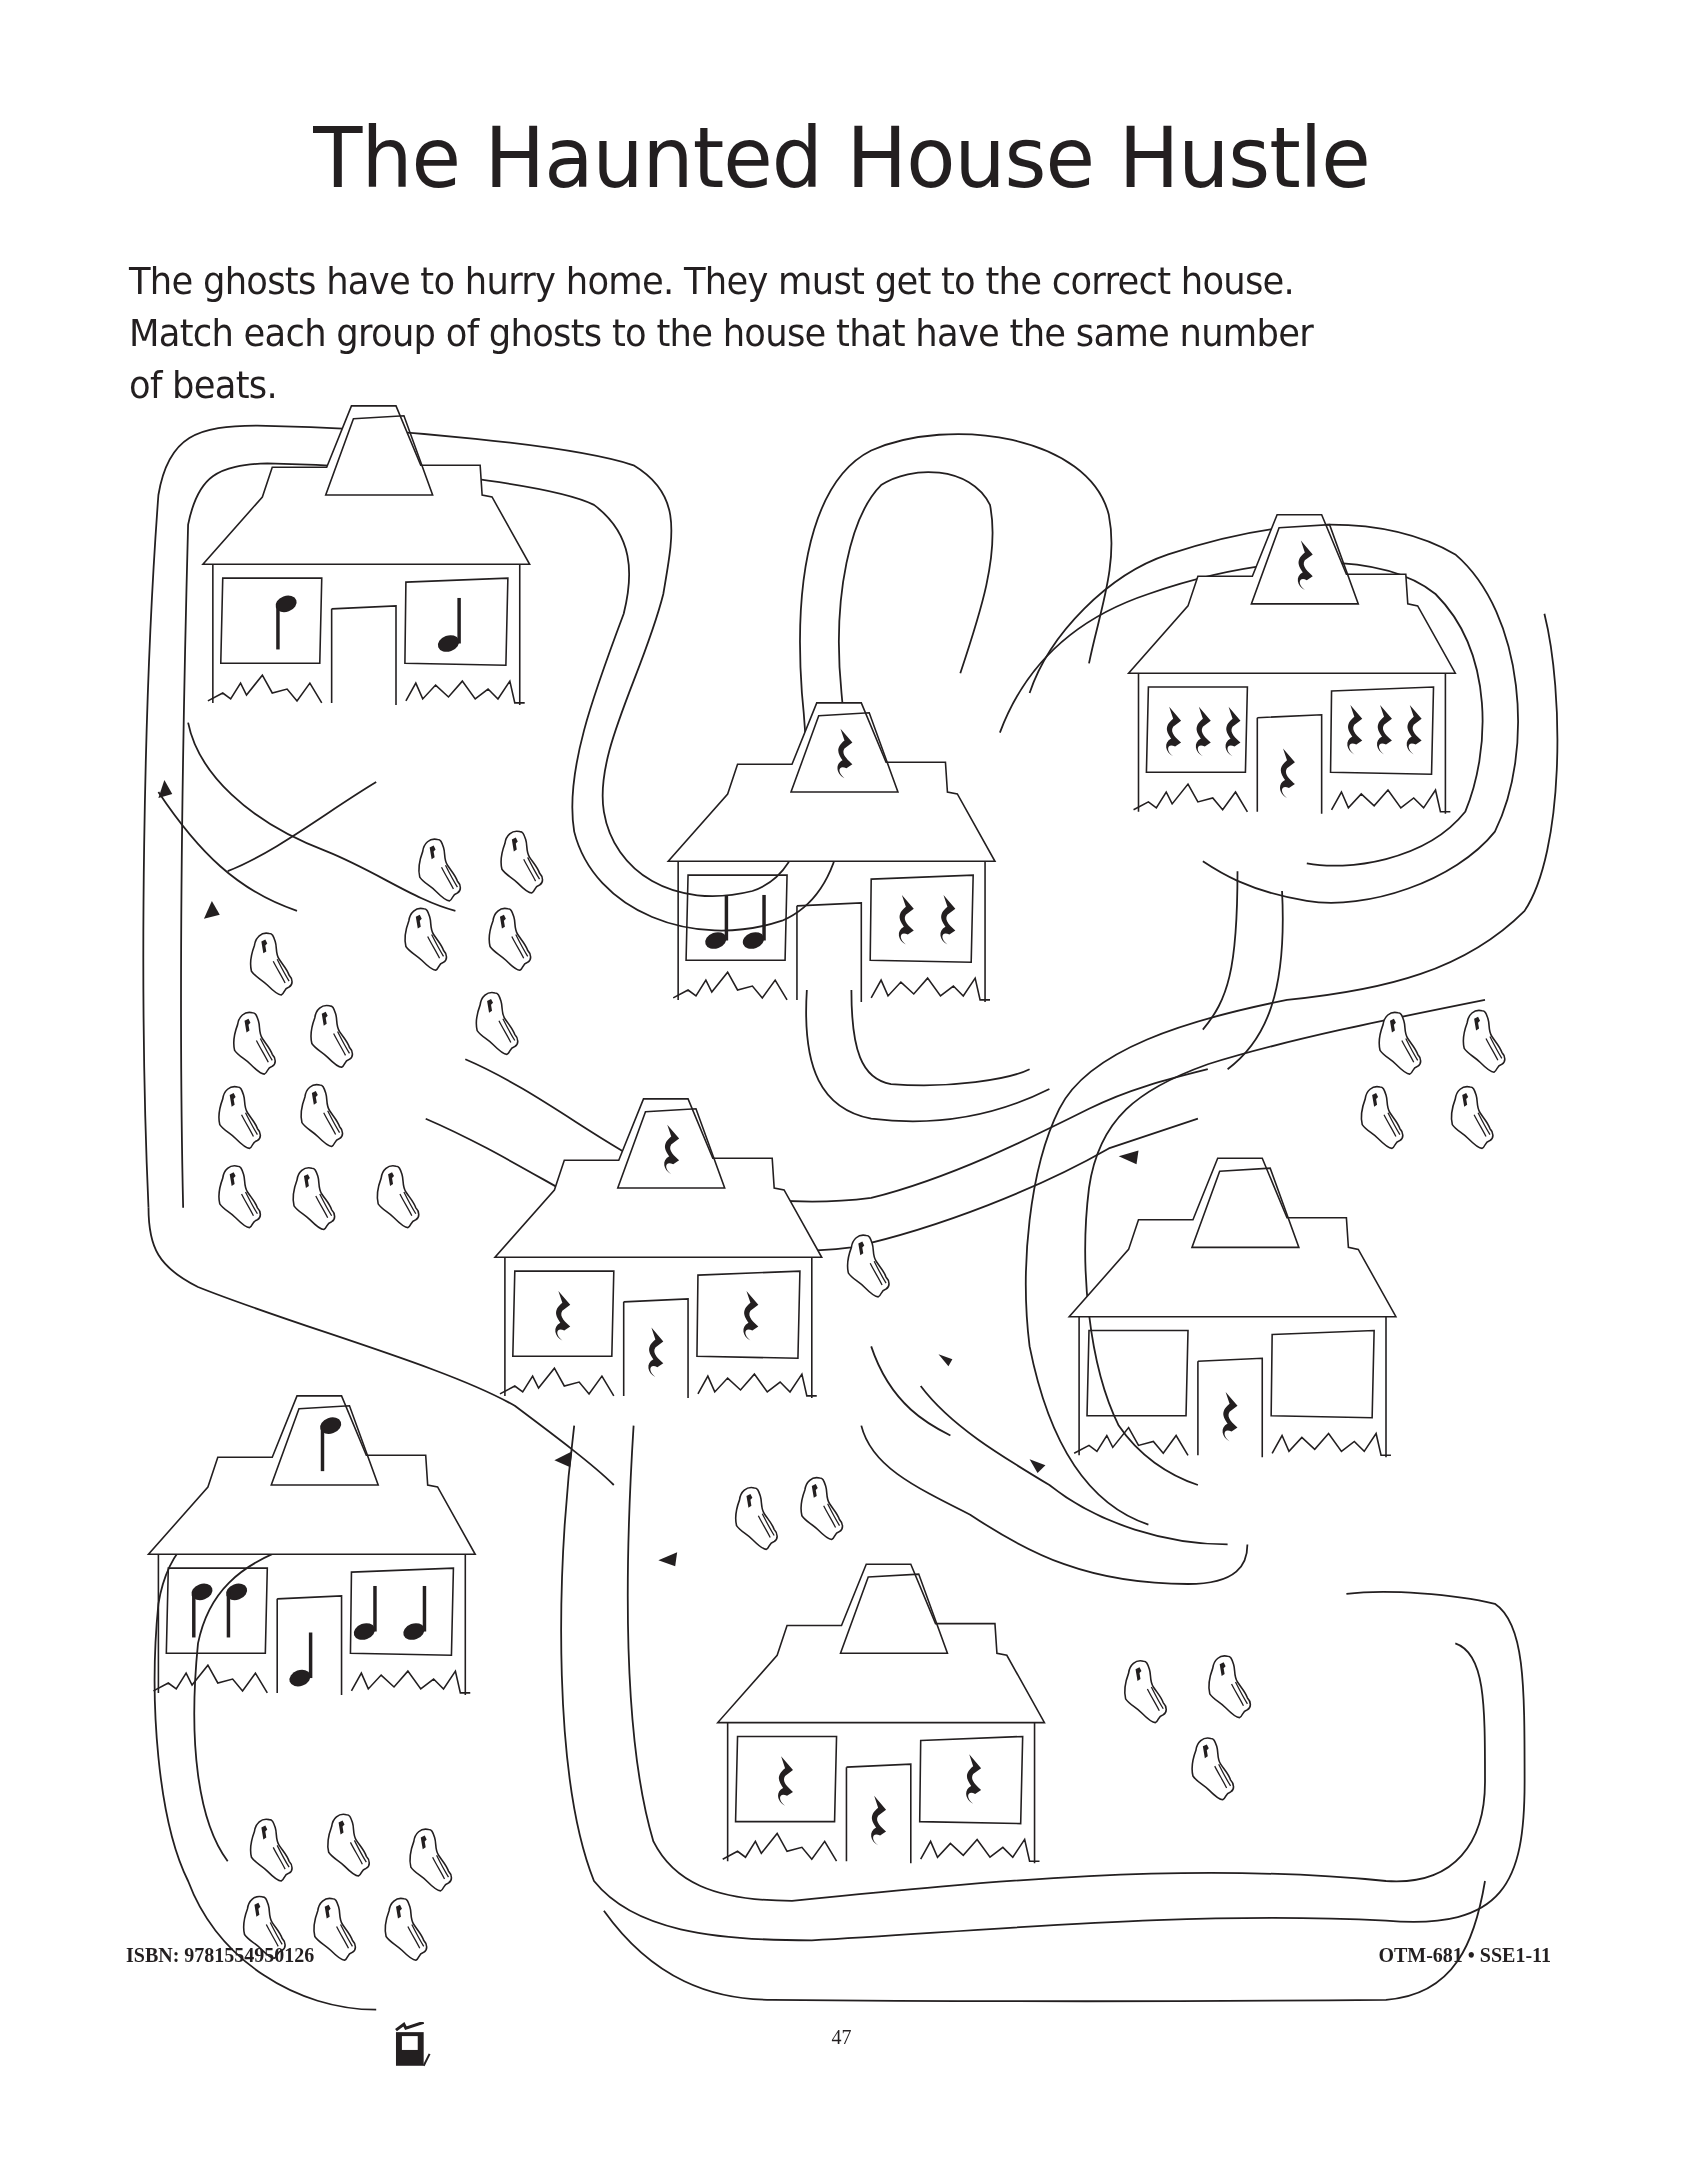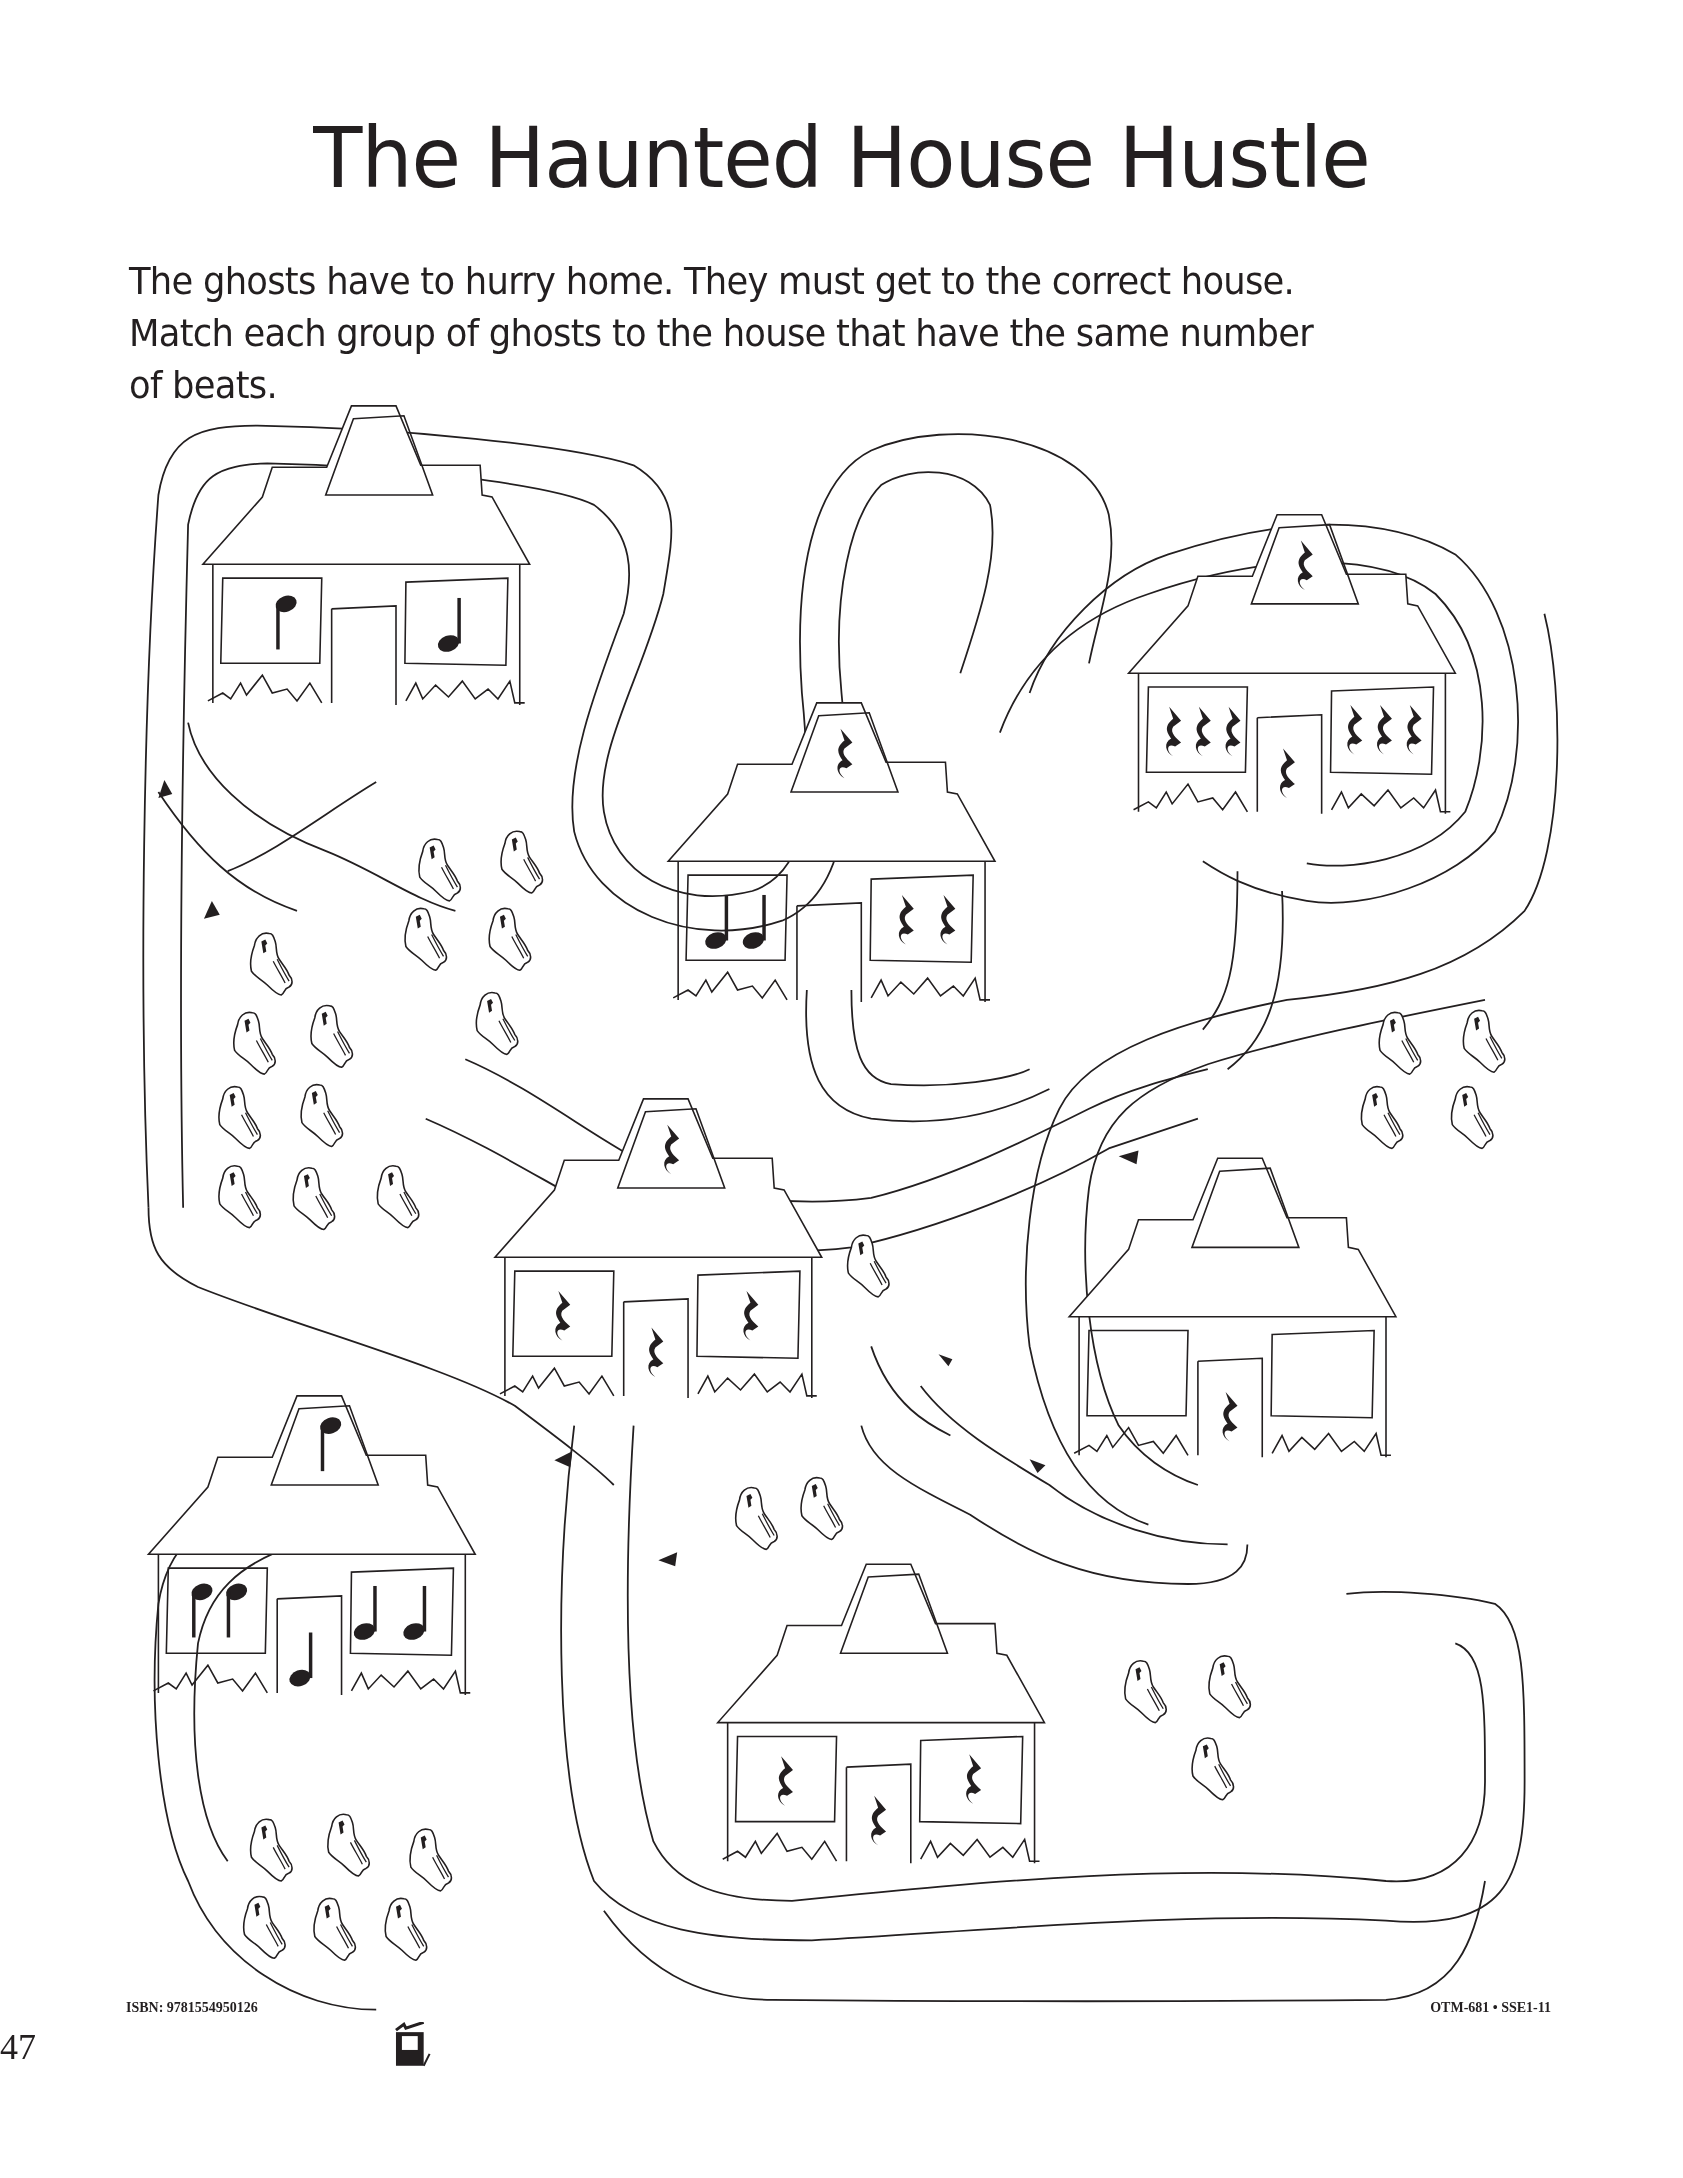--- a/index.html
+++ b/index.html
@@ -1,23 +1,23 @@
 <!DOCTYPE html>
 <html><head>
 <meta charset="utf-8">
 <style>
   html,body{margin:0;padding:0;background:#fff;}
   body{width:1683px;height:2178px;position:relative;overflow:hidden;font-family:"DejaVu Sans",sans-serif;color:#231f20;}
   .title{position:absolute;left:0;width:1683px;top:117px;text-align:center;font-family:"DejaVu Sans",sans-serif;font-size:83px;font-weight:normal;letter-spacing:-1px;line-height:1;transform:scaleX(0.97);}
   .instructions{position:absolute;left:129px;top:255px;width:1436px;font-size:38px;line-height:52px;letter-spacing:-0.8px;transform-origin:left top;transform:scaleX(0.93);}
   .instructions span{display:block;white-space:nowrap;}
   svg.maze{position:absolute;left:0;top:0;}
-  .footer{position:absolute;top:2000px;font-family:"Liberation Serif",serif;font-weight:bold;font-size:14px;}
+  .footer{position:absolute;top:1944px;font-family:"Liberation Serif",serif;font-weight:bold;font-size:20px;}
   .footer-left{left:126px;}
-  .footer-center{left:0;width:1683px;text-align:left;font-weight:normal;font-size:36px;top:2026px;}
+  .footer-center{left:0;width:1683px;text-align:center;font-weight:normal;font-size:20px;top:2026px;}
   .footer-right{right:132px;}
   .copier-icon{position:absolute;left:394px;top:2022px;width:89px;height:46px;}
 </style>
 </head>
 <body>
 
 <div class="title">The Haunted House Hustle</div>
 
 <div class="instructions">
   <span>The ghosts have to hurry home.  They must get to the correct house.</span>

